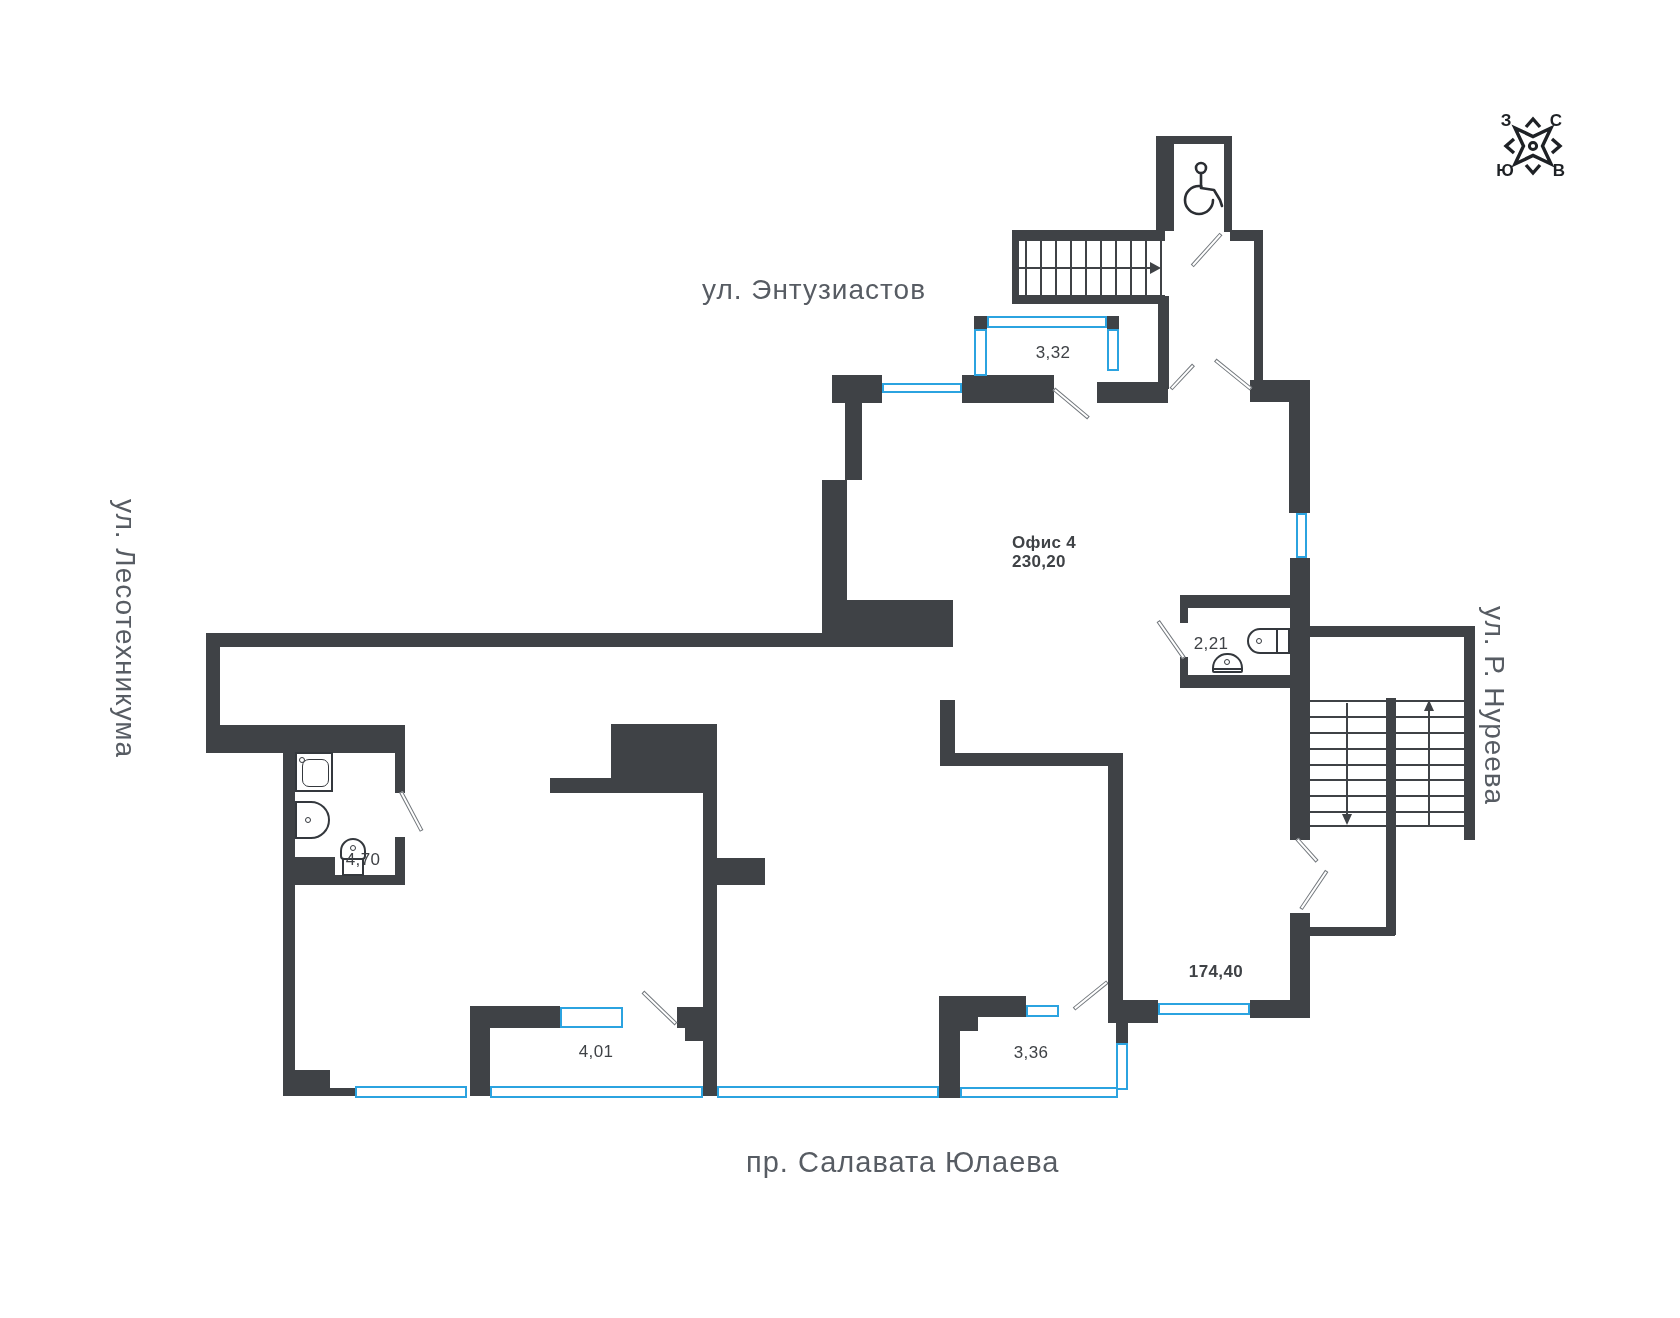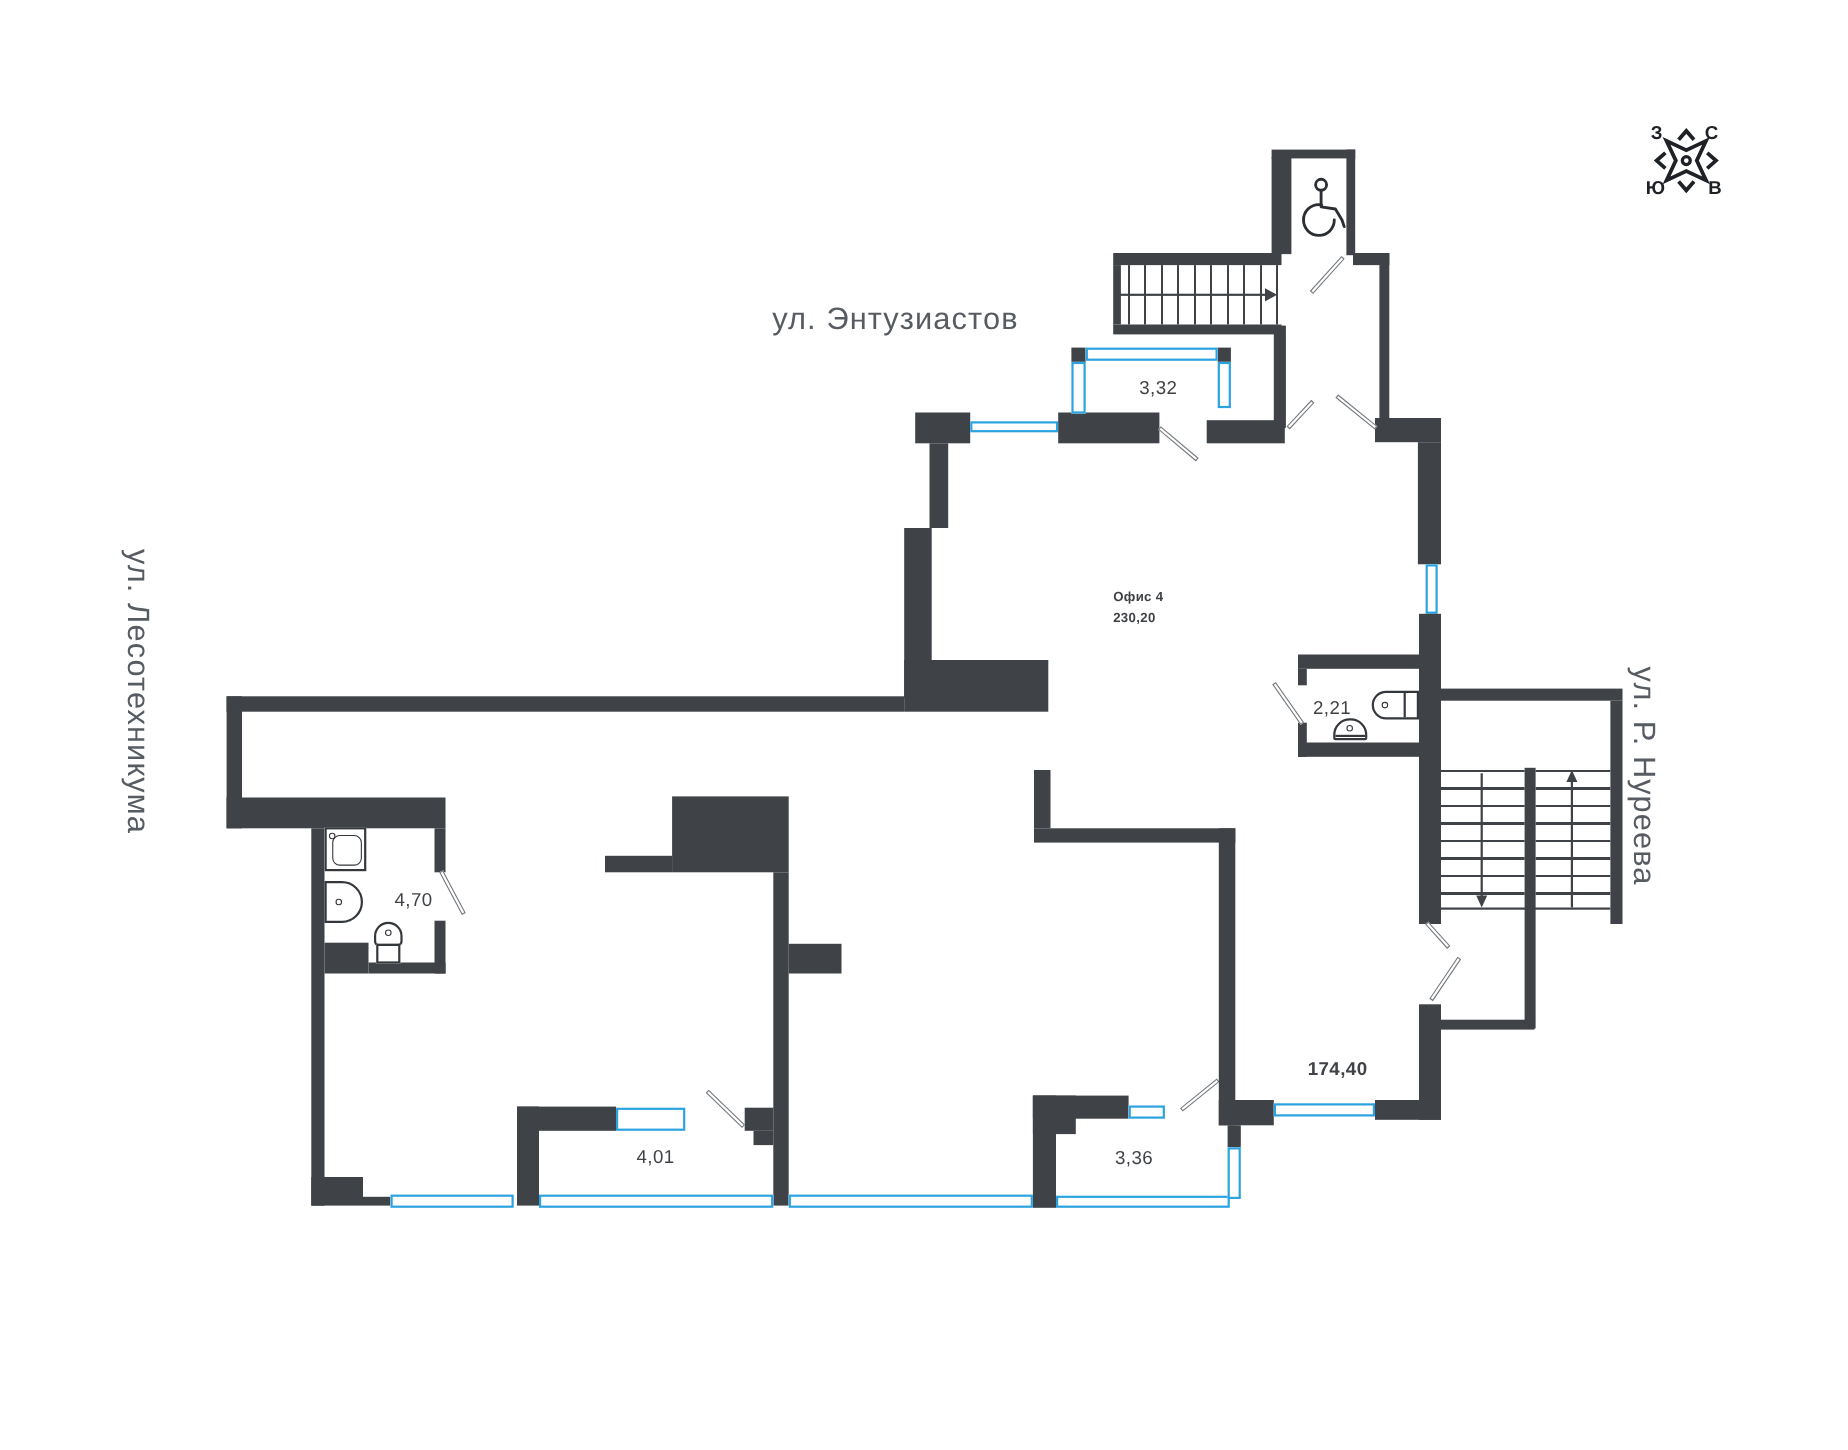--- a/index.html
+++ b/index.html
@@ -5,37 +5,38 @@
   html,body{margin:0;padding:0;background:#fff;}
   .stage{position:relative;width:1680px;height:1318px;background:#fff;overflow:hidden;
          font-family:"Liberation Sans",sans-serif;}
   .wall{position:absolute;background:#3f4246;}
   .win{position:absolute;box-sizing:border-box;background:#fff;border:2px solid #2ba3e0;}
   .door{position:absolute;height:4px;box-sizing:border-box;background:#fff;
         border:1px solid #74797e;transform-origin:0 50%;}
   .street{position:absolute;color:#575c63;font-weight:300;font-size:28px;letter-spacing:1px;white-space:nowrap;}
   .vstreet{transform-origin:0 0;transform:rotate(90deg);}
   .num{position:absolute;color:#3f4246;font-size:17px;letter-spacing:.4px;transform:translate(-50%,-50%);white-space:nowrap;}
-  .office{position:absolute;color:#3f4246;font-size:12px;font-weight:bold;line-height:19px;letter-spacing:.3px;}
+  .office{position:absolute;color:#3f4246;font-size:17px;font-weight:bold;line-height:19px;letter-spacing:.3px;}
   .treads-h{position:absolute;background:repeating-linear-gradient(90deg,transparent 0 13px,#3f4246 13px 15px);}
   .treads-v{position:absolute;background:repeating-linear-gradient(180deg,#3f4246 0 2px,transparent 2px 15.9px);}
   .walkline{position:absolute;background:#3f4246;}
   .arrow{position:absolute;width:0;height:0;}
   .fx{position:absolute;box-sizing:border-box;border:2px solid #34383d;background:#fff;}
   .fxdot{position:absolute;box-sizing:border-box;border:1.5px solid #34383d;border-radius:50%;width:6px;height:6px;background:#fff;}
   .fxline{position:absolute;background:#34383d;}
 </style>
 </head>
 <body>
 
 <div class="stage">
 
   <div class="street" style="left:702px;top:274px;text-align:right;">ул. Энтузиастов</div>
   <div class="street vstreet" style="left:141px;top:499px;">ул. Лесотехникума</div>
   <div class="street vstreet" style="left:1510px;top:606px;">ул. Р. Нуреева</div>
+  <div class="street" style="left:746px;top:1146px;font-size:29px;">пр. Салавата Юлаева</div>
 
   <div class="wall" style="left:1156px;top:136px;width:76px;height:8px;"></div>
   <div class="wall" style="left:1156px;top:143px;width:18px;height:88px;"></div>
   <div class="wall" style="left:1224px;top:136px;width:8px;height:96px;"></div>
   <div class="wall" style="left:1012px;top:230px;width:153px;height:11px;"></div>
   <div class="wall" style="left:1230px;top:230px;width:33px;height:11px;"></div>
   <div class="wall" style="left:1254px;top:230px;width:9px;height:162px;"></div>
   <div class="wall" style="left:1158px;top:296px;width:11px;height:93px;"></div>
   <div class="wall" style="left:1012px;top:241px;width:7px;height:54px;"></div>
   <div class="wall" style="left:1012px;top:295px;width:153px;height:9px;"></div>
@@ -82,21 +83,21 @@
   <div class="fx" style="left:295px;top:752px;width:38px;height:40px;"></div>
   <div class="fx" style="left:302px;top:759px;width:27px;height:28px;border-width:1.5px;border-radius:7px;"></div>
   <div class="fxdot" style="left:299px;top:757px;"></div>
 
   <div class="fx" style="left:295px;top:801px;width:35px;height:38px;border-radius:0 19px 19px 0 / 0 19px 19px 0;"></div>
   <div class="fxdot" style="left:305px;top:817px;"></div>
 
   <div class="fx" style="left:340px;top:838px;width:26px;height:22px;border-radius:13px 13px 4px 4px;"></div>
   <div class="fx" style="left:342px;top:858px;width:22px;height:18px;"></div>
   <div class="fxdot" style="left:350px;top:845px;"></div>
-  <div class="num" style="left:363px;top:819px;margin-left:13px;">4,70</div>
+  <div class="num" style="left:363px;top:860px;">4,70</div>
 
   <div class="wall" style="left:550px;top:778px;width:61px;height:15px;"></div>
   <div class="wall" style="left:611px;top:724px;width:106px;height:69px;"></div>
   <div class="wall" style="left:703px;top:793px;width:14px;height:303px;"></div>
   <div class="wall" style="left:717px;top:858px;width:48px;height:27px;"></div>
 
   <div class="wall" style="left:470px;top:1006px;width:20px;height:90px;"></div>
   <div class="wall" style="left:470px;top:1006px;width:90px;height:22px;"></div>
   <div class="win" style="left:560px;top:1007px;width:63px;height:21px;"></div>
   <div class="wall" style="left:677px;top:1007px;width:26px;height:21px;"></div>

